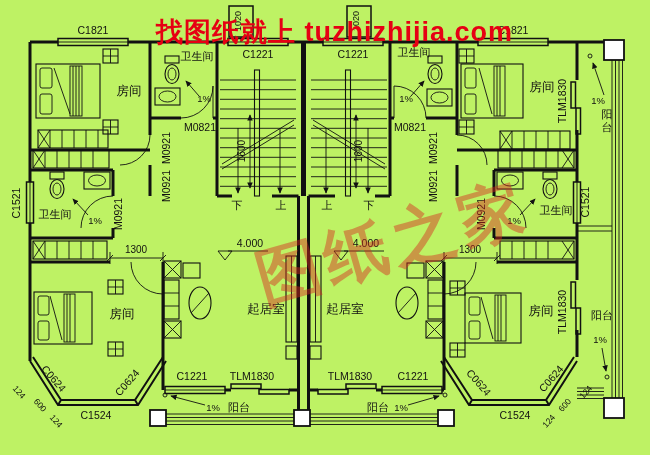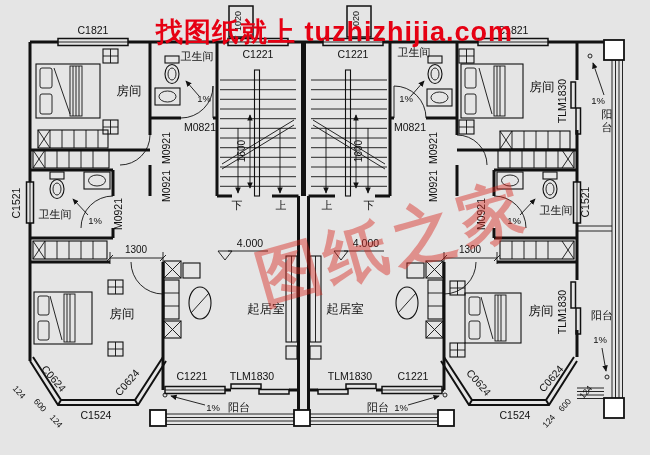--- a/index.html
+++ b/index.html
@@ -1,16 +1,16 @@
 <!DOCTYPE html>
 <html><head>
 <meta charset="utf-8">
 <style>
   html,body{margin:0;padding:0;background:#fff;}
-  .canvas{position:relative;width:650px;height:455px;background:#e5e5e5;overflow:hidden;
+  .canvas{position:relative;width:650px;height:455px;background:#bef264;overflow:hidden;
           font-family:"Liberation Sans","DejaVu Sans",sans-serif;}
   svg{position:absolute;left:0;top:0;}
   svg text{font-family:"Liberation Sans","DejaVu Sans",sans-serif;fill:#111;}
   .wm-header{position:absolute;top:14px;left:156px;font-size:27px;font-weight:bold;
              color:#e60013;white-space:nowrap;letter-spacing:1px;z-index:5;}
   .wm-center{position:absolute;top:240px;left:246px;font-size:64px;font-weight:bold;
              color:rgba(214,40,30,.45);transform:rotate(-16deg);transform-origin:left top;
              letter-spacing:6px;white-space:nowrap;z-index:4;}
   .w3{stroke:#111;stroke-width:3;fill:none;}
   .w5{stroke:#111;stroke-width:5;fill:none;}

